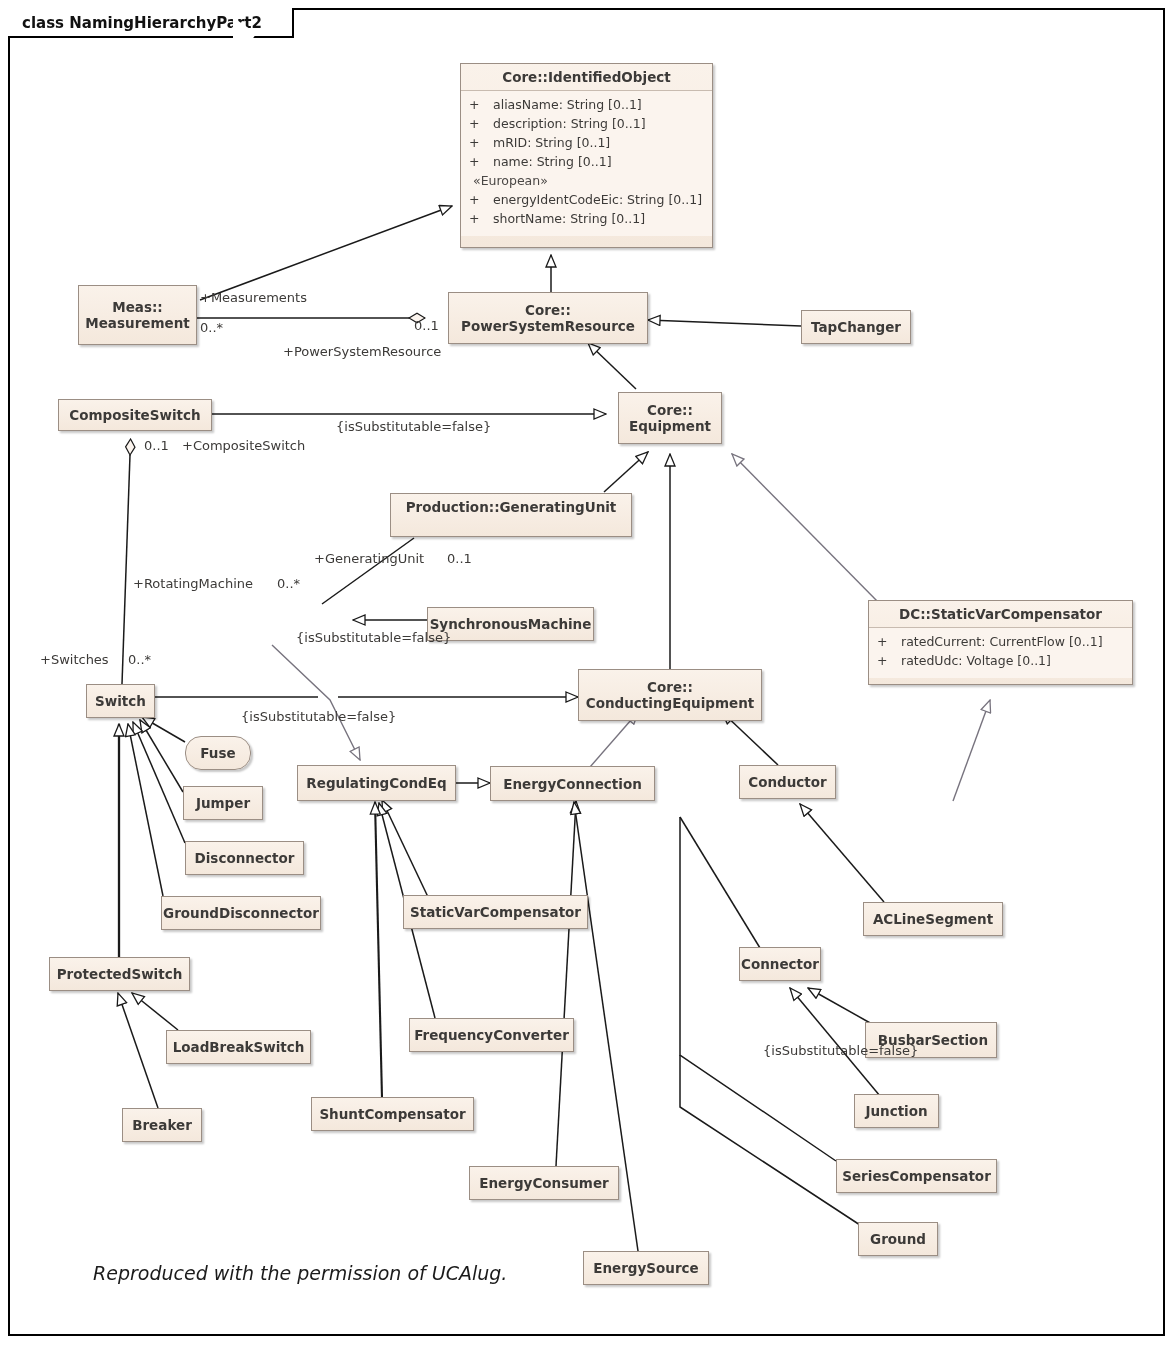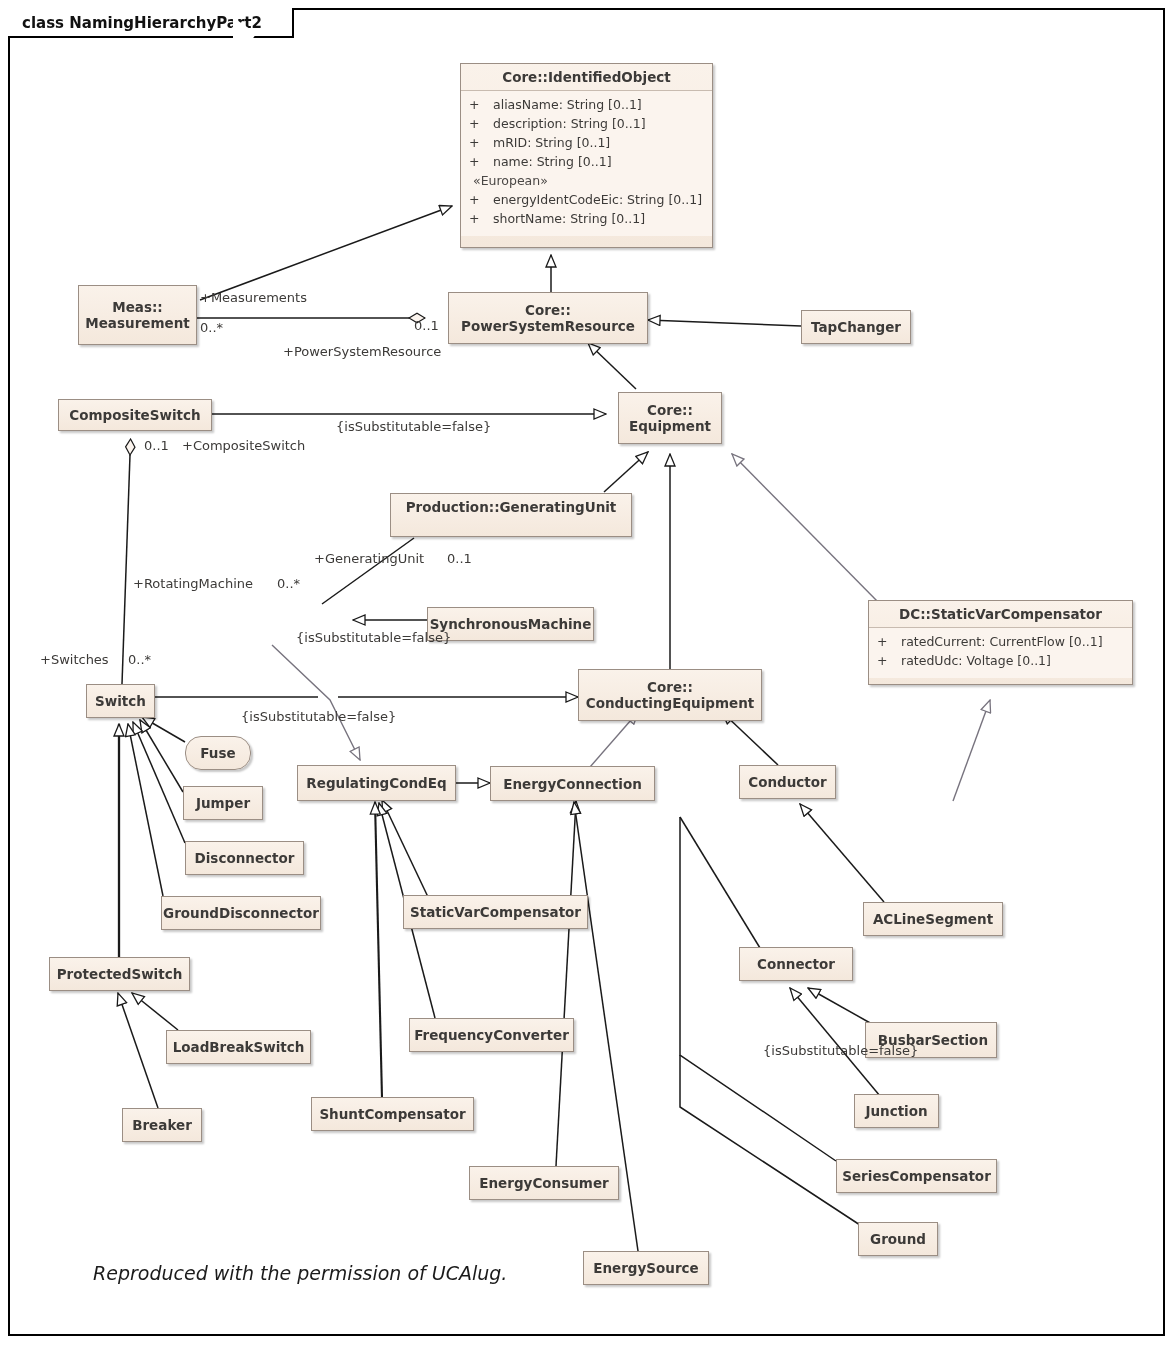--- a/index.html
+++ b/index.html
@@ -228,21 +228,21 @@
   </div>
 
   <div class="cls" style="left:863px;top:902px;width:140px;height:34px;display:flex;align-items:center;justify-content:center;">
     <div class="hdr">ACLineSegment</div>
   </div>
 
   <div class="cls" style="left:49px;top:957px;width:141px;height:34px;display:flex;align-items:center;justify-content:center;">
     <div class="hdr">ProtectedSwitch</div>
   </div>
 
-  <div class="cls" style="left:739px;top:947px;width:114px;height:34px;display:flex;align-items:center;justify-content:center;">
+  <div class="cls" style="left:739px;top:947px;width:82px;height:34px;display:flex;align-items:center;justify-content:center;">
     <div class="hdr">Connector</div>
   </div>
 
   <div class="cls" style="left:166px;top:1030px;width:145px;height:34px;display:flex;align-items:center;justify-content:center;">
     <div class="hdr">LoadBreakSwitch</div>
   </div>
 
   <div class="cls" style="left:409px;top:1018px;width:165px;height:34px;display:flex;align-items:center;justify-content:center;">
     <div class="hdr">FrequencyConverter</div>
   </div>

